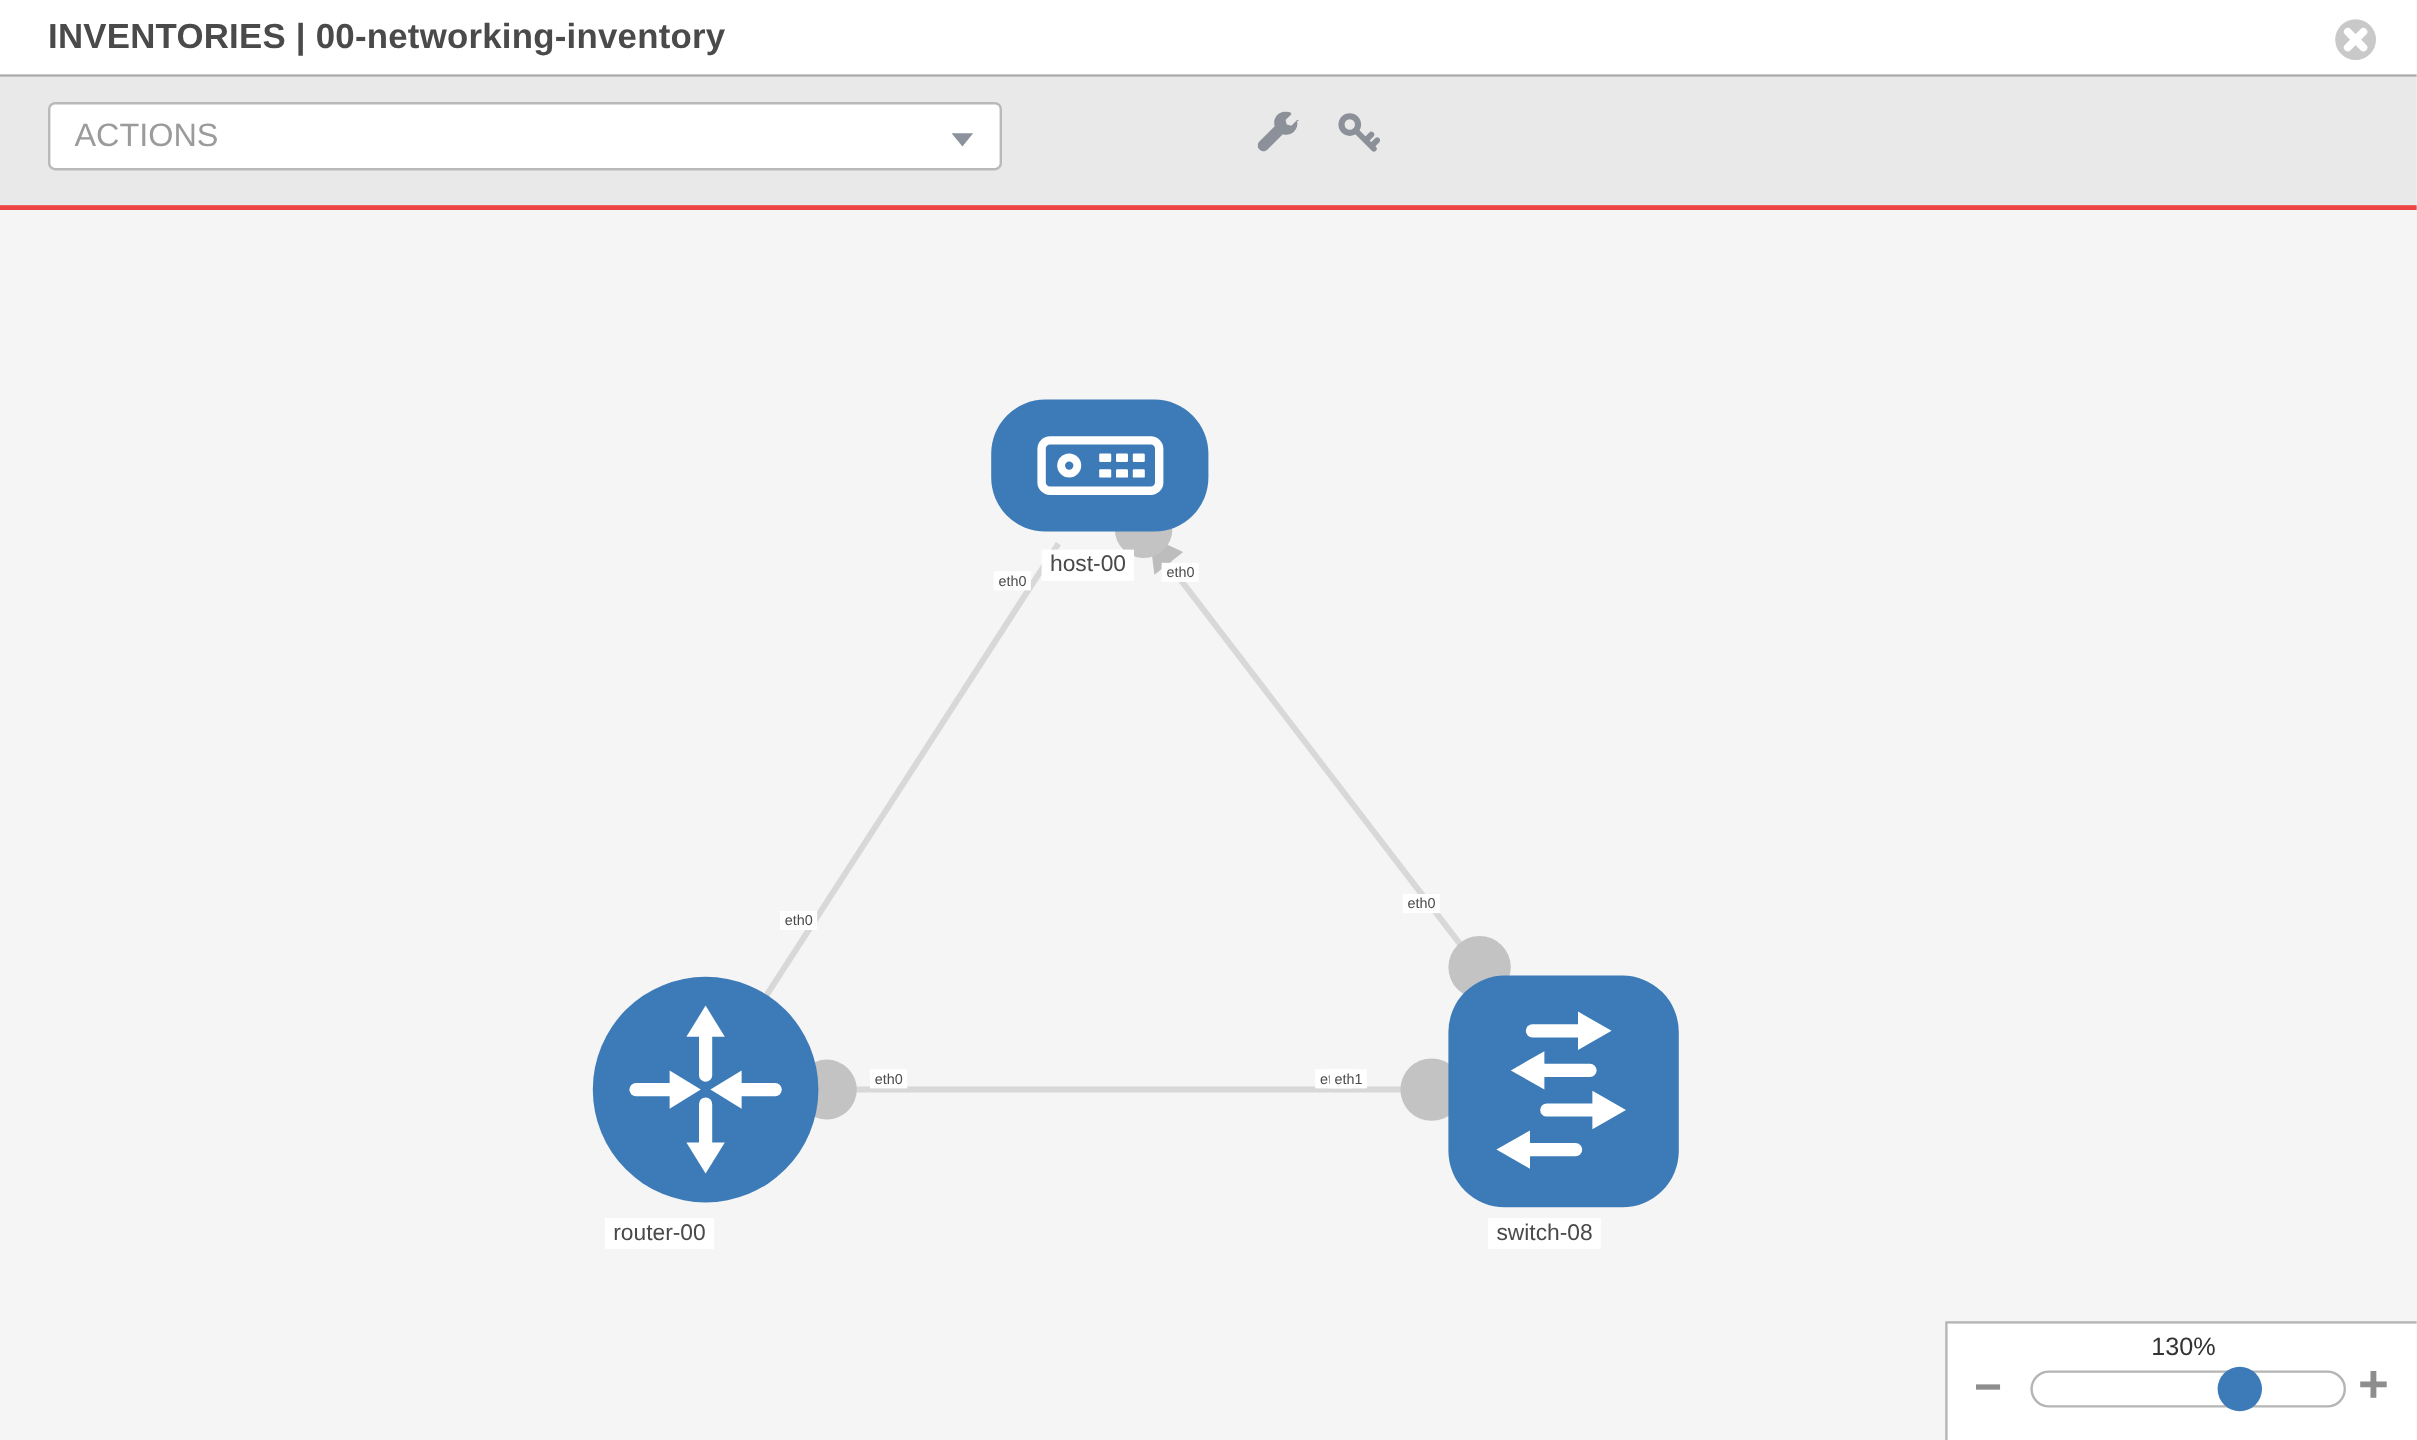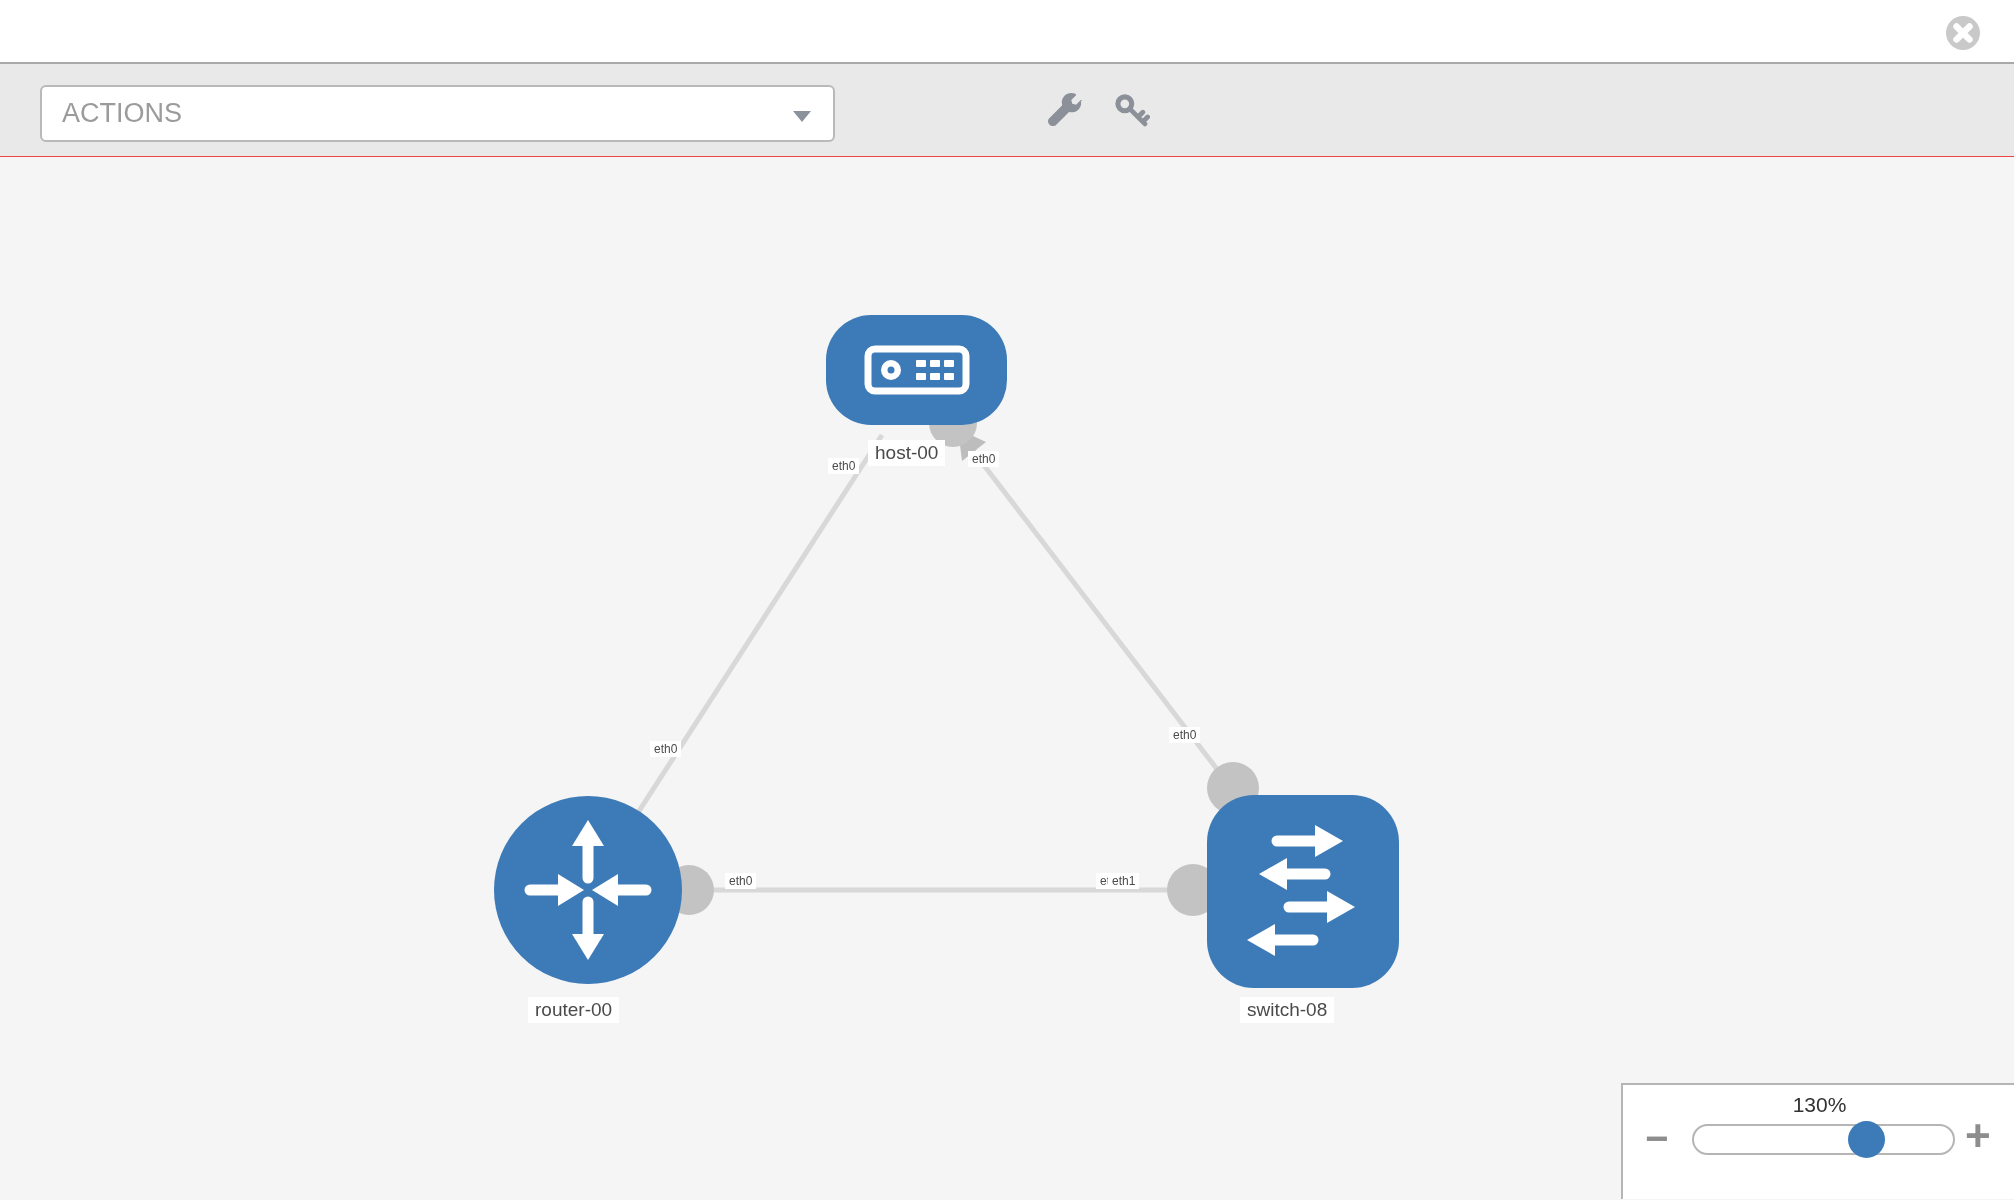--- a/index.html
+++ b/index.html
@@ -8,22 +8,22 @@
 
   
   .header { position:relative; height:64px; background:#ffffff;
     border-bottom:2px solid #a9a9a9; }
   .header-title { position:absolute; left:40px; top:0; line-height:62px;
     font-size:29px; font-weight:bold; color:#4a4a4a; letter-spacing:.2px; }
   .close-btn { position:absolute; right:33px; top:15px; width:36px; height:36px;
     cursor:pointer; }
 
   
-  .toolbar { position:relative; height:93px; background:#e9e9e9;
-    border-bottom:1px solid #ef4444; }
+  .toolbar { position:relative; height:111px; background:#e9e9e9;
+    border-bottom:4px solid #ef4444; }
   .select-box { position:absolute; top:21px; height:57px; background:#fff;
     border:2px solid #b9b9b9; border-radius:6px; color:#9b9b9b;
     font-size:27px; line-height:53px; padding-left:20px; cursor:pointer; }
   .select-caret { position:absolute; right:22px; top:24px; width:0; height:0;
     border-left:9px solid transparent; border-right:9px solid transparent;
     border-top:11px solid #8b929c; }
   .tool-icon { position:absolute; top:29px; width:36px; height:36px; cursor:pointer; }
 
   
   .canvas { position:relative; width:2014px; height:1042px; background:#f5f5f5;
@@ -46,20 +46,21 @@
     font-weight:bold; color:#8d8d8d; cursor:pointer; line-height:44px; }
   .zoom-track { position:absolute; left:69px; top:7px; width:263px; height:31px;
     background:#fff; border:2px solid #b5b5b5; border-radius:16px; cursor:pointer; }
   .zoom-thumb { position:absolute; left:154px; top:-5px; width:37px; height:37px;
     border-radius:50%; background:#3c7bb7; cursor:grab; }
 </style>
 </head>
 <body>
 
 <div class="header">
+  <div class="header-title">INVENTORIES | 00-networking-inventory</div>
   <svg class="close-btn" viewBox="0 0 36 36">
     <circle cx="18" cy="18" r="17" fill="#c9c9c9"></circle>
     <path d="M11.5 11.5 L24.5 24.5 M24.5 11.5 L11.5 24.5" stroke="#ffffff" stroke-width="6.5" stroke-linecap="round"></path>
   </svg>
 </div>
 
 <div class="toolbar">
   <div class="select-box" style="left:40px; width:795px;">
     <span>ACTIONS</span>
     <span class="select-caret"></span>
@@ -139,21 +140,21 @@
 
   <div class="graph-label port-label" style="left:828px; top:301px;">eth0</div>
   <div class="graph-label port-label" style="left:968px; top:294px;">eth0</div>
   <div class="graph-label port-label" style="left:650px; top:584px;">eth0</div>
   <div class="graph-label port-label" style="left:1169px; top:570px;">eth0</div>
   <div class="graph-label port-label" style="left:725px; top:716px;">eth0</div>
   <div class="graph-label port-label" style="left:1096px; top:716px;">eth0</div>
   <div class="graph-label port-label" style="left:1108px; top:716px;">eth1</div>
 
   <div class="graph-label node-label" style="left:868px; top:283px;">host-00</div>
-  <div class="graph-label node-label" style="left:528px; top:840px;">router-00</div>
+  <div class="graph-label node-label" style="left:504px; top:840px;">router-00</div>
   <div class="graph-label node-label" style="left:1240px; top:840px;">switch-08</div>
 
   <div class="zoom-panel">
     <div class="zoom-level">130%</div>
     <div class="zoom-row">
       <span class="zoom-minus">−</span>
       <div class="zoom-track">
         <div class="zoom-thumb"></div>
       </div>
       <span class="zoom-plus">+</span>

